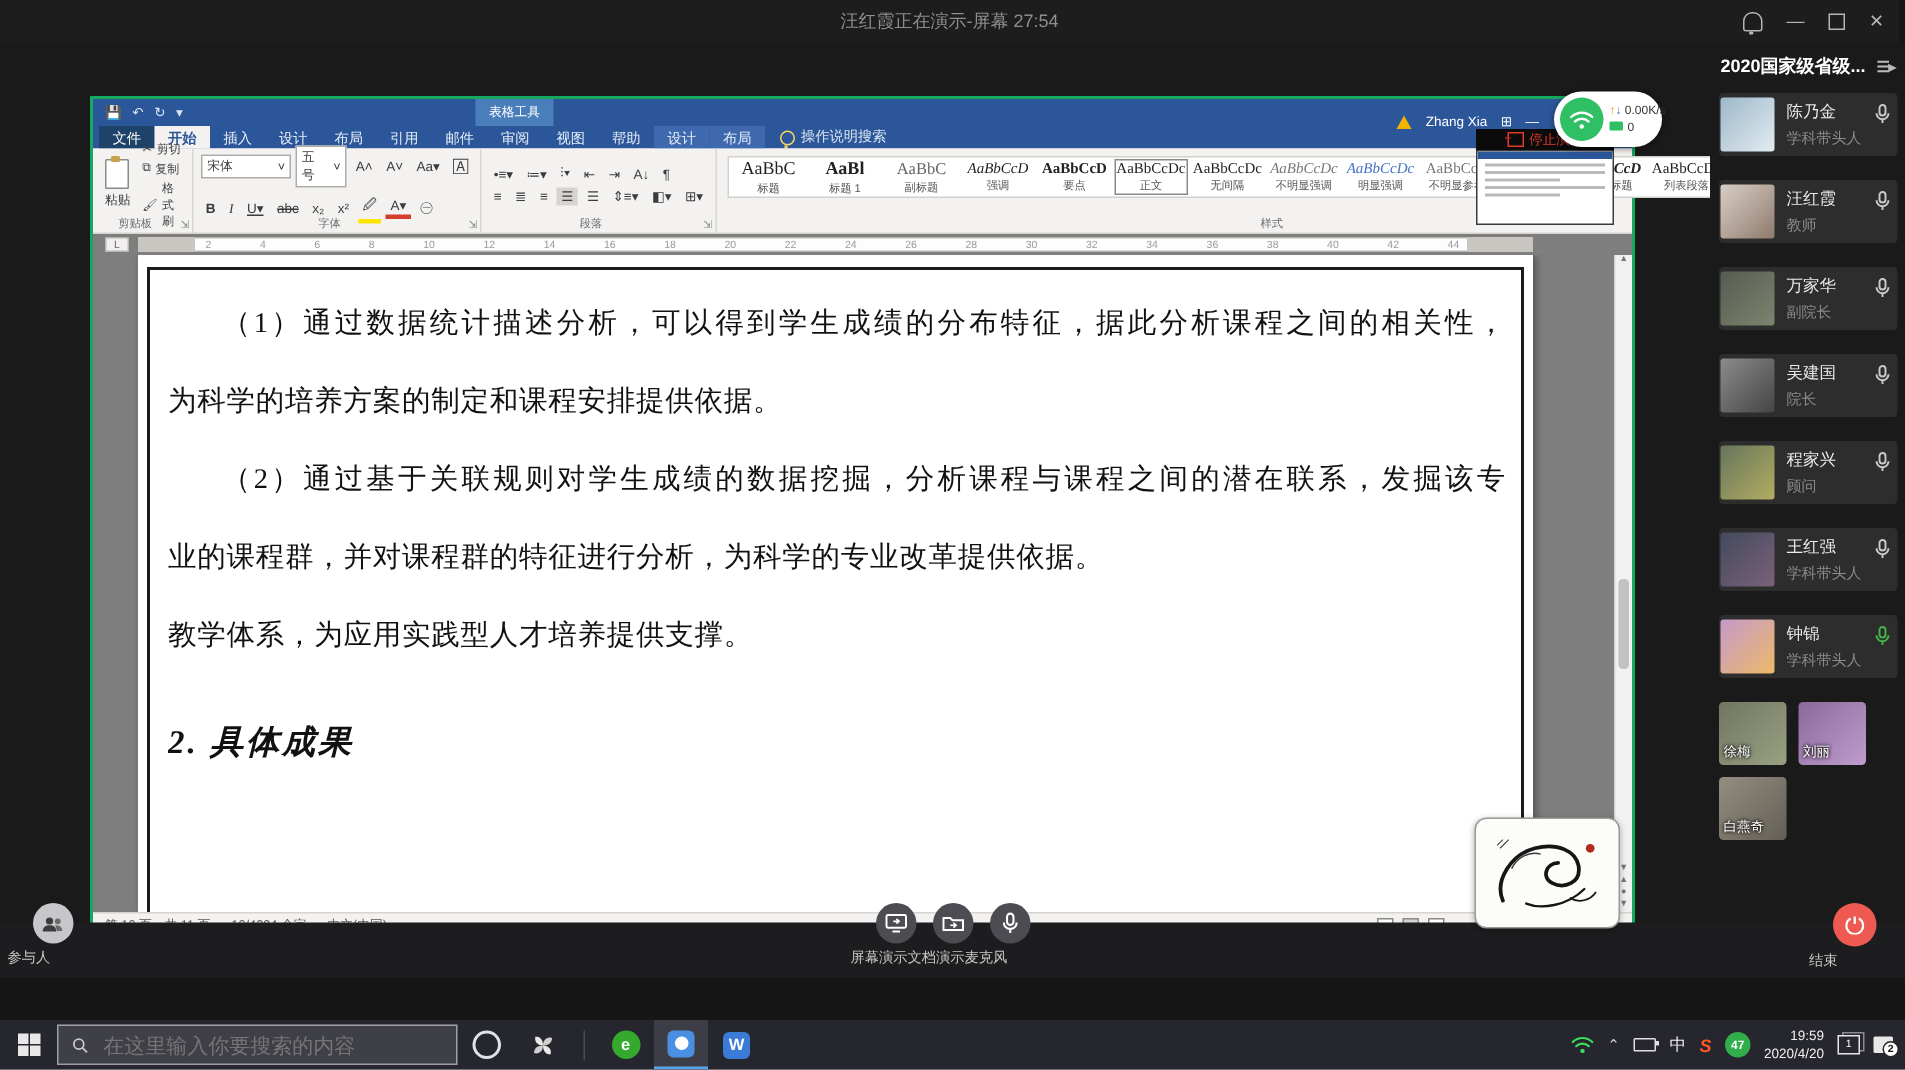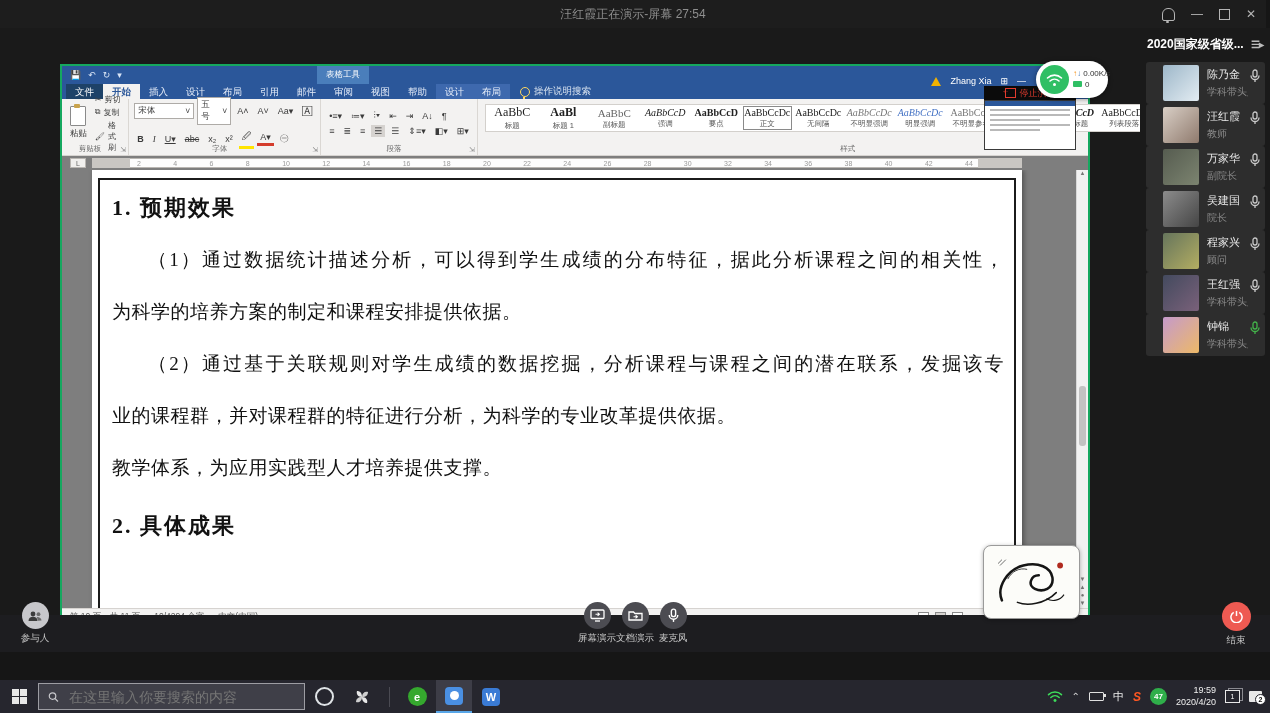--- a/index.html
+++ b/index.html
@@ -87,21 +87,21 @@
         align-items:center;color:#9a9a9a;font-size:7px;}
   .tabsel{position:absolute;left:8px;top:2px;bottom:2px;width:14px;background:#f1f0ee;border:1px solid #b9b6b2;
           color:#666;font-size:7px;display:flex;align-items:center;justify-content:center;}
   
   .wdoc{flex:1;background:#7e7e7e;position:relative;overflow:hidden;}
   .page{position:absolute;left:30px;top:0;width:930px;height:100%;background:#fff;box-shadow:2px 0 5px rgba(0,0,0,.35);}
   .textbox{position:absolute;left:6px;top:8px;right:6px;height:600px;border:2.5px solid #1b1b1b;border-bottom:none;
            padding:10px 10px 0 12px;font-family:"Liberation Serif",serif;color:#111;}
   .dline{white-space:nowrap;overflow:hidden;}
   .dline.h{font-size:22px;font-weight:600;height:44px;line-height:36px;letter-spacing:2px;}
-  .dline.h2{margin-top:14px;}
+  .dline.h2{margin-top:27px;font-style:italic;}
   .dline.b{font-size:19px;height:52px;line-height:52px;letter-spacing:.5px;}
   .dline.ind{padding-left:36px;}
   .dline.j{text-align:justify;text-align-last:justify;white-space:normal;height:52px;overflow:hidden;}
   .vscroll{position:absolute;right:0;top:0;bottom:0;width:11px;background:#f1f1f1;border-left:1px solid #d8d8d8;
            display:flex;flex-direction:column;align-items:center;font-size:6px;color:#777;}
   .vthumb{width:7px;height:60px;background:#c2c2c2;border-radius:3px;margin-top:210px;}
   .vnav{margin-top:auto;display:flex;flex-direction:column;gap:2px;padding-bottom:2px;align-items:center;}
   
   .wstatus{height:15px;background:#f3f2f1;border-top:1px solid #d6d3d0;display:flex;align-items:center;
            font-size:8.5px;color:#575757;padding:0 8px;gap:14px;flex:none;}
@@ -156,35 +156,35 @@
   .pill-info{margin-left:4px;font-size:8px;color:#333;line-height:1.35;white-space:nowrap;}
   .arr-up{color:#f5941d;font-weight:bold;}
   .arr-dn{color:#4a7dbb;font-weight:bold;}
   .batt{display:inline-block;width:9px;height:6px;background:#2fbf64;border-radius:1px;vertical-align:middle;margin-right:3px;}
   .ink{position:absolute;left:983px;top:517px;width:95px;height:72px;background:#fcfcf9;border:1px solid #9a9a9a;
        border-radius:8px;z-index:25;display:flex;align-items:center;justify-content:center;box-shadow:0 1px 4px rgba(0,0,0,.3);}
   
   .sidebar{position:absolute;right:0;top:0;width:130px;bottom:0;background:#1a1a1a;padding:6px 5px 0 6px;box-sizing:border-box;}
   .sb-title{color:#fff;font-size:12px;font-weight:bold;display:flex;align-items:center;justify-content:space-between;padding:2px 2px 9px 1px;}
   .sb-menu{color:#bbb;font-size:10px;letter-spacing:-1px;}
-  .pcard{background:#2d2d2d;border-radius:3px;height:42px;margin-bottom:0;display:flex;align-items:center;
-         padding:17px;position:relative;box-sizing:border-box;}
+  .pcard{background:#2d2d2d;border-radius:3px;height:42px;margin-bottom:16px;display:flex;align-items:center;
+         padding:1px;position:relative;box-sizing:border-box;}
   .pavatar{width:36px;height:36px;border-radius:2px;flex:none;}
   .pinfo{margin-left:8px;overflow:hidden;}
   .pname{color:#eaeaea;font-size:11px;white-space:nowrap;}
   .prole{color:#8a8a8a;font-size:10px;margin-top:3px;white-space:nowrap;}
   .pmic{position:absolute;right:5px;top:7px;}
   .pmic svg *{stroke:#c9c9c9;}
   .pmic.green svg *{stroke:#43b34a;}
   .tilegrid{display:flex;flex-wrap:wrap;gap:8px;}
   .tile{width:45px;height:42px;border-radius:3px;position:relative;}
   .tname{position:absolute;left:3px;bottom:2px;color:#fff;font-size:9px;text-shadow:0 0 3px #000,0 0 2px #000;}
   
   .meetbar{position:absolute;top:615px;left:0;right:0;height:37px;background:#1d1d20;}
-  .ctl{position:absolute;width:60px;text-align:center;}
+  .ctl{position:absolute;width:60px;text-align:left;}
   .ctl-circle{width:27px;height:27px;border-radius:50%;background:#4c4c52;margin:0 auto;position:relative;top:-13px;
               display:flex;align-items:center;justify-content:center;}
   .ctl-circle.light{background:#c7c7cb;}
   .ctl-circle.red{background:#ee5a52;width:29px;height:29px;}
   .ctl-label{font-size:9.5px;color:#c8c8c8;margin-top:-10px;}
   
   .outerbar{position:absolute;bottom:0;left:0;right:0;height:33px;background:#26262e;display:flex;align-items:center;z-index:40;}
   .obtn{width:38px;height:33px;display:flex;align-items:center;justify-content:center;flex:none;}
   .winlogo2{display:grid;grid-template-columns:7px 7px;grid-template-rows:7px 7px;gap:1px;}
   .winlogo2 span{background:#e8e8e8;}
@@ -444,21 +444,20 @@
           <span>40</span>
           <span>42</span>
           <span>44</span>
         </div>
     </div>
 
     <div class="wdoc">
       <div class="page">
         <div class="textbox">
 
-        <div class="dline h">1. 预期效果</div>
             <div class="dline b ind j">（1）通过数据统计描述分析，可以得到学生成绩的分布特征，据此分析课程之间的相关性，</div>
             <div class="dline b">为科学的培养方案的制定和课程安排提供依据。</div>
             <div class="dline b ind j">（2）通过基于关联规则对学生成绩的数据挖掘，分析课程与课程之间的潜在联系，发掘该专</div>
             <div class="dline b">业的课程群，并对课程群的特征进行分析，为科学的专业改革提供依据。</div>
             <div class="dline b">教学体系，为应用实践型人才培养提供支撑。</div>
             <div class="dline h h2">2. 具体成果</div>
           </div>
       </div>
       <div class="vscroll">
         <span style="font-size:6px;color:#777;">▲</span>
@@ -706,20 +705,32 @@
         </div>
         <span class="pmic green">
           <svg width="10" height="14" viewBox="0 0 10 14" fill="none">
             <rect x="3" y="1" width="4" height="7" rx="2" stroke-width="1.3"></rect>
             <path d="M1 6.5 C1 9 3 10.5 5 10.5 C7 10.5 9 9 9 6.5" stroke-width="1.3"></path>
             <path d="M5 10.5 L5 13" stroke-width="1.3"></path>
           </svg>
         </span>
       </div>
       </div>
+    <div class="tilegrid">
+
+    <div class="tile" style="background: linear-gradient(135deg, rgb(112, 118, 96), rgb(153, 161, 131));">
+        <span class="tname">徐梅</span>
+      </div>
+        <div class="tile" style="background: linear-gradient(135deg, rgb(138, 106, 153), rgb(192, 156, 207));">
+        <span class="tname">刘丽</span>
+      </div>
+        <div class="tile" style="background: linear-gradient(135deg, rgb(147, 142, 128), rgb(100, 95, 85));">
+        <span class="tname">白燕奇</span>
+      </div>
+      </div>
   </aside>
 </div>
 
 <div class="meetbar">
   <div class="ctl" style="left:5px;">
     <div class="ctl-circle light">
       <svg width="16" height="12" viewBox="0 0 16 12">
           <circle cx="6" cy="4" r="2.4" fill="#3c3c3c"></circle>
           <path d="M1.5 11 C1.5 8 3.5 6.8 6 6.8 C8.5 6.8 10.5 8 10.5 11 Z" fill="#3c3c3c"></path>
           <circle cx="11.5" cy="4.2" r="1.9" fill="#6a6a6a"></circle>

